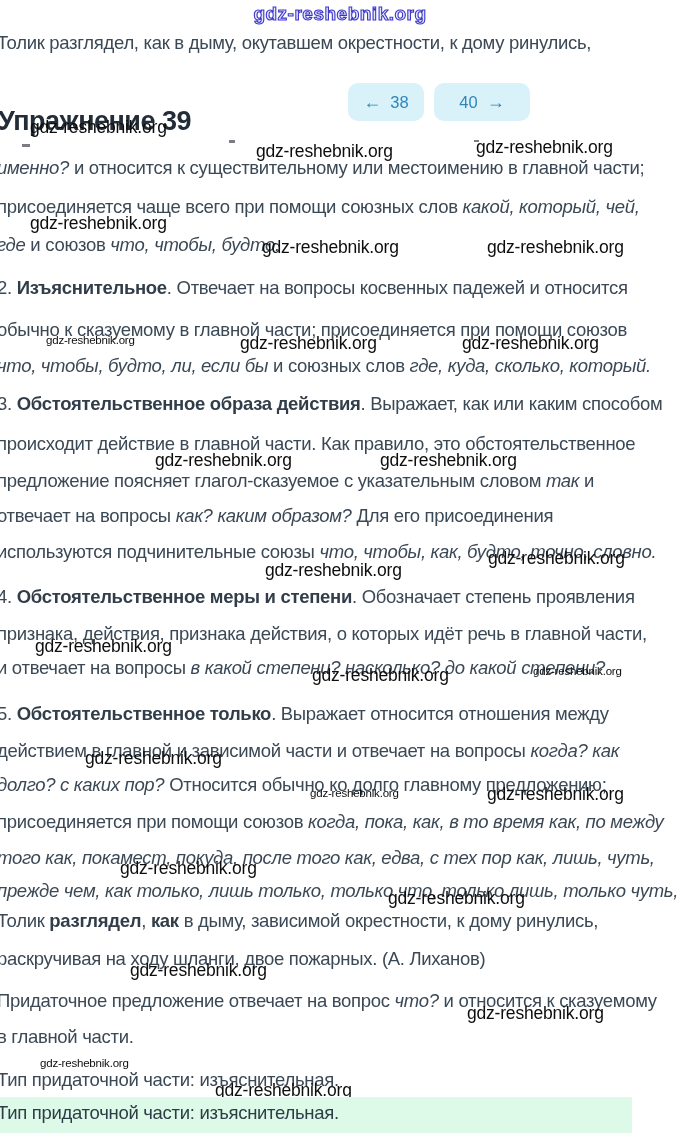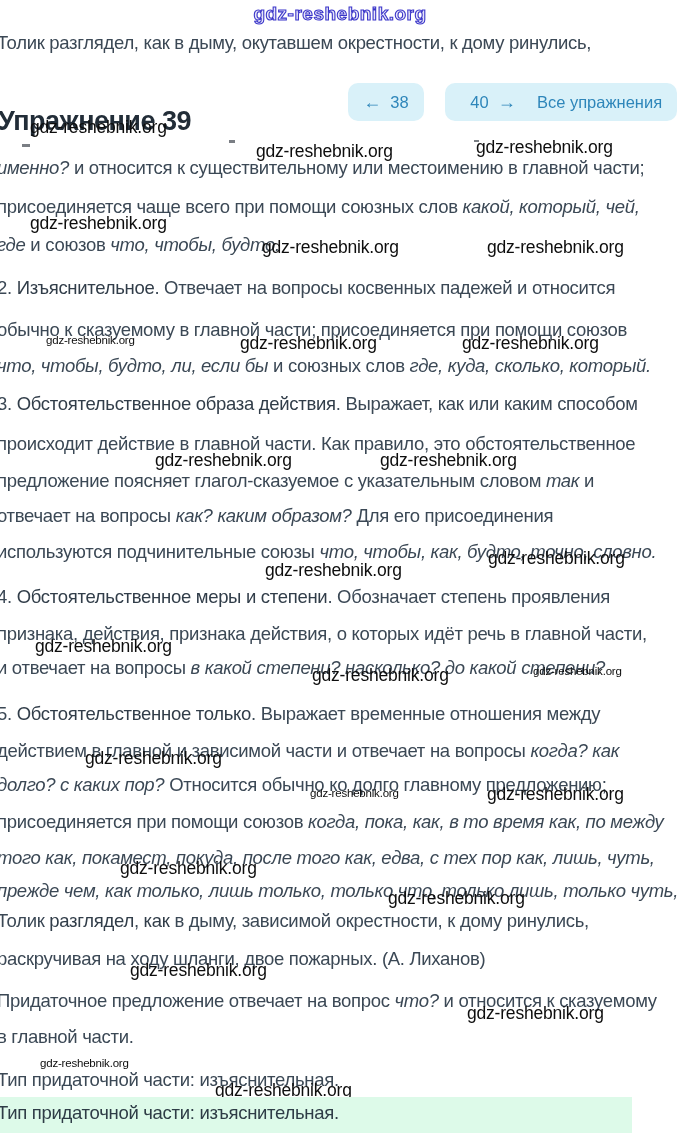--- a/index.html
+++ b/index.html
@@ -9,21 +9,21 @@
   }
   .wm-outline {
     position:absolute; top:3px; left:0; right:0; text-align:center;
     font-size:19px; font-weight:bold; letter-spacing:.5px;
     color:rgba(60,53,205,0.12); -webkit-text-stroke:1.1px #3a35c9;
   }
   .intro-line, .line {
     position:absolute; left:-3px; white-space:nowrap;
     font-size:18.5px; letter-spacing:-0.3px; color:#3b4855;
   }
-  .line .b { font-weight:normal; color:#313d49; }
+  .line .b { font-weight:bold; color:#313d49; }
   .line .i { font-style:italic; }
   .heading {
     position:absolute; left:-2px; top:88px; font-size:27px; font-weight:bold;
     color:#222d38; letter-spacing:-0.5px; white-space:nowrap;
   }
   .btn {
     position:absolute; top:83px; height:38px; background:#d9f1f9; border:none;
     border-radius:10px; color:#2e86ba; font-size:16.5px; font-family:inherit;
     display:flex; align-items:center; justify-content:center; gap:9px;
     cursor:pointer; padding:0;
@@ -52,26 +52,23 @@
   <div class="wm-outline">gdz-reshebnik.org</div>
 
   <div class="intro-line" style="top:32px">Толик разглядел, как в дыму, окутавшем окрестности, к дому ринулись,</div>
 
   <h1 class="heading">Упражнение 39</h1>
 
   <button class="btn" style="left:348px;width:76px">
     <span class="arr">←</span>
     <span>38</span>
   </button>
-  <button class="btn" style="left:445px;width:96px">
+  <button class="btn" style="left:434px;width:96px">
     <span>40</span>
     <span class="arr">→</span>
-  </button>
-  <button class="btn" style="left:522px;width:155px">
-    <span>Все упражнения</span>
   </button>
 
   <div class="artifact" style="left:22px;top:144px;width:8px;height:3px"></div>
   <div class="artifact" style="left:229px;top:140px;width:6px;height:3px"></div>
   <div class="artifact" style="left:474px;top:140px;width:5px;height:2px"></div>
 
   <div>
       <div class="line" style="top: 157px;"><span class="i">именно?</span><span> и относится к существительному или местоимению в главной части;</span></div>
       <div class="line" style="top: 196px;"><span>присоединяется чаще всего при помощи союзных слов </span><span class="i">какой, который, чей,</span></div>
       <div class="line" style="top: 234px;"><span class="i">где</span><span> и союзов </span><span class="i">что, чтобы, будто.</span></div>
@@ -79,21 +76,21 @@
       <div class="line" style="top: 319px;"><span>обычно к сказуемому в главной части; присоединяется при помощи союзов</span></div>
       <div class="line" style="top: 355px;"><span class="i">что, чтобы, будто, ли, если бы</span><span> и союзных слов </span><span class="i">где, куда, сколько, который.</span></div>
       <div class="line" style="top: 393px;"><span>3. </span><span class="b">Обстоятельственное образа действия</span><span>. Выражает, как или каким способом</span></div>
       <div class="line" style="top: 433px;"><span>происходит действие в главной части. Как правило, это обстоятельственное</span></div>
       <div class="line" style="top: 470px;"><span>предложение поясняет глагол-сказуемое с указательным словом </span><span class="i">так</span><span> и</span></div>
       <div class="line" style="top: 505px;"><span>отвечает на вопросы </span><span class="i">как? каким образом?</span><span> Для его присоединения</span></div>
       <div class="line" style="top: 541px;"><span>используются подчинительные союзы </span><span class="i">что, чтобы, как, будто, точно, словно.</span></div>
       <div class="line" style="top: 586px;"><span>4. </span><span class="b">Обстоятельственное меры и степени</span><span>. Обозначает степень проявления</span></div>
       <div class="line" style="top: 623px;"><span>признака, действия, признака действия, о которых идёт речь в главной части,</span></div>
       <div class="line" style="top: 657px;"><span>и отвечает на вопросы </span><span class="i">в какой степени? насколько? до какой степени?</span></div>
-      <div class="line" style="top: 703px;"><span>5. </span><span class="b">Обстоятельственное только</span><span>. Выражает временные отношения между</span></div>
+      <div class="line" style="top: 703px;"><span>5. </span><span class="b">Обстоятельственное только</span><span>. Выражает относится отношения между</span></div>
       <div class="line" style="top: 740px;"><span>действием в главной и зависимой части и отвечает на вопросы </span><span class="i">когда? как</span></div>
       <div class="line" style="top: 774px;"><span class="i">долго? с каких пор?</span><span> Относится обычно ко долго главному предложению;</span></div>
       <div class="line" style="top: 811px;"><span>присоединяется при помощи союзов </span><span class="i">когда, пока, как, в то время как, по между</span></div>
       <div class="line" style="top: 847px;"><span class="i">того как, покамест, покуда, после того как, едва, с тех пор как, лишь, чуть,</span></div>
       <div class="line" style="top: 880px;"><span class="i">прежде чем, как только, лишь только, только что, только лишь, только чуть,</span></div>
       <div class="line" style="top: 910px;"><span>Толик </span><span class="b">разглядел</span><span>, </span><span class="b">как</span><span> в дыму, зависимой окрестности, к дому ринулись,</span></div>
       <div class="line" style="top: 948px;"><span>раскручивая на ходу шланги, двое пожарных. (А. Лиханов)</span></div>
       <div class="line" style="top: 990px;"><span>Придаточное предложение отвечает на вопрос </span><span class="i">что?</span><span> и относится к сказуемому</span></div>
       <div class="line" style="top: 1026px;"><span>в главной части.</span></div>
       <div class="line" style="top: 1069px;"><span>Тип придаточной части: изъяснительная.</span></div>

